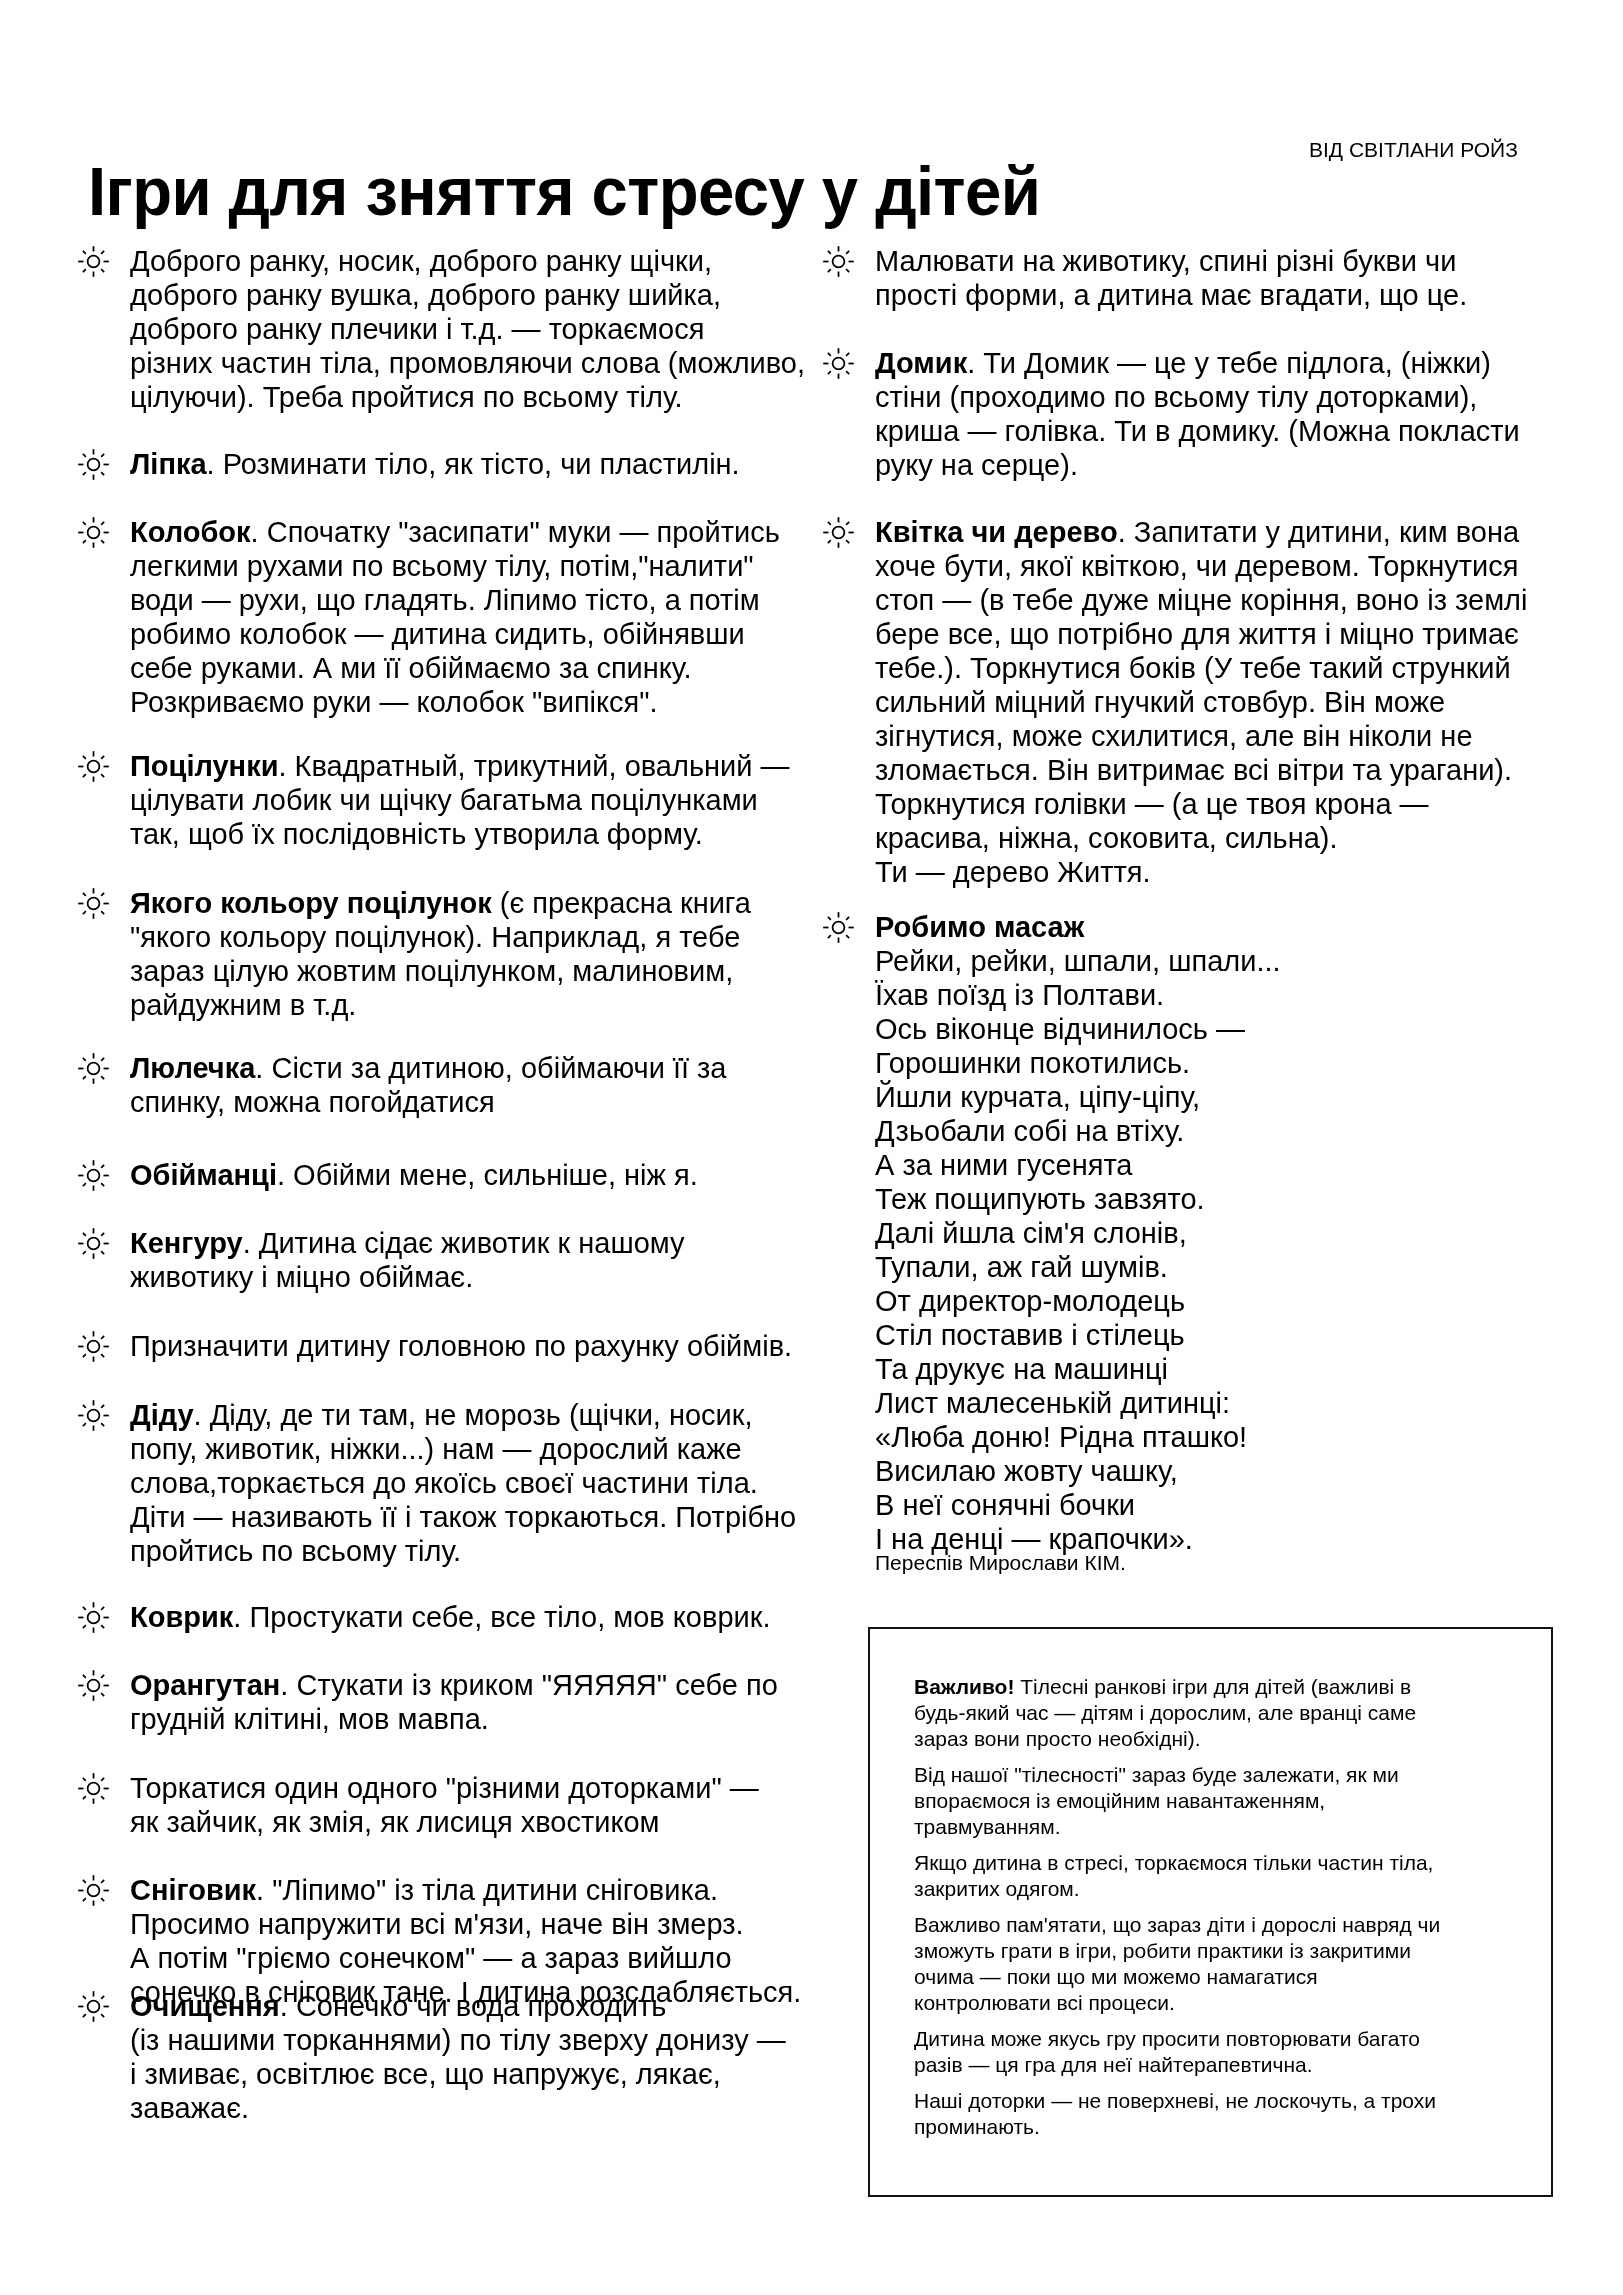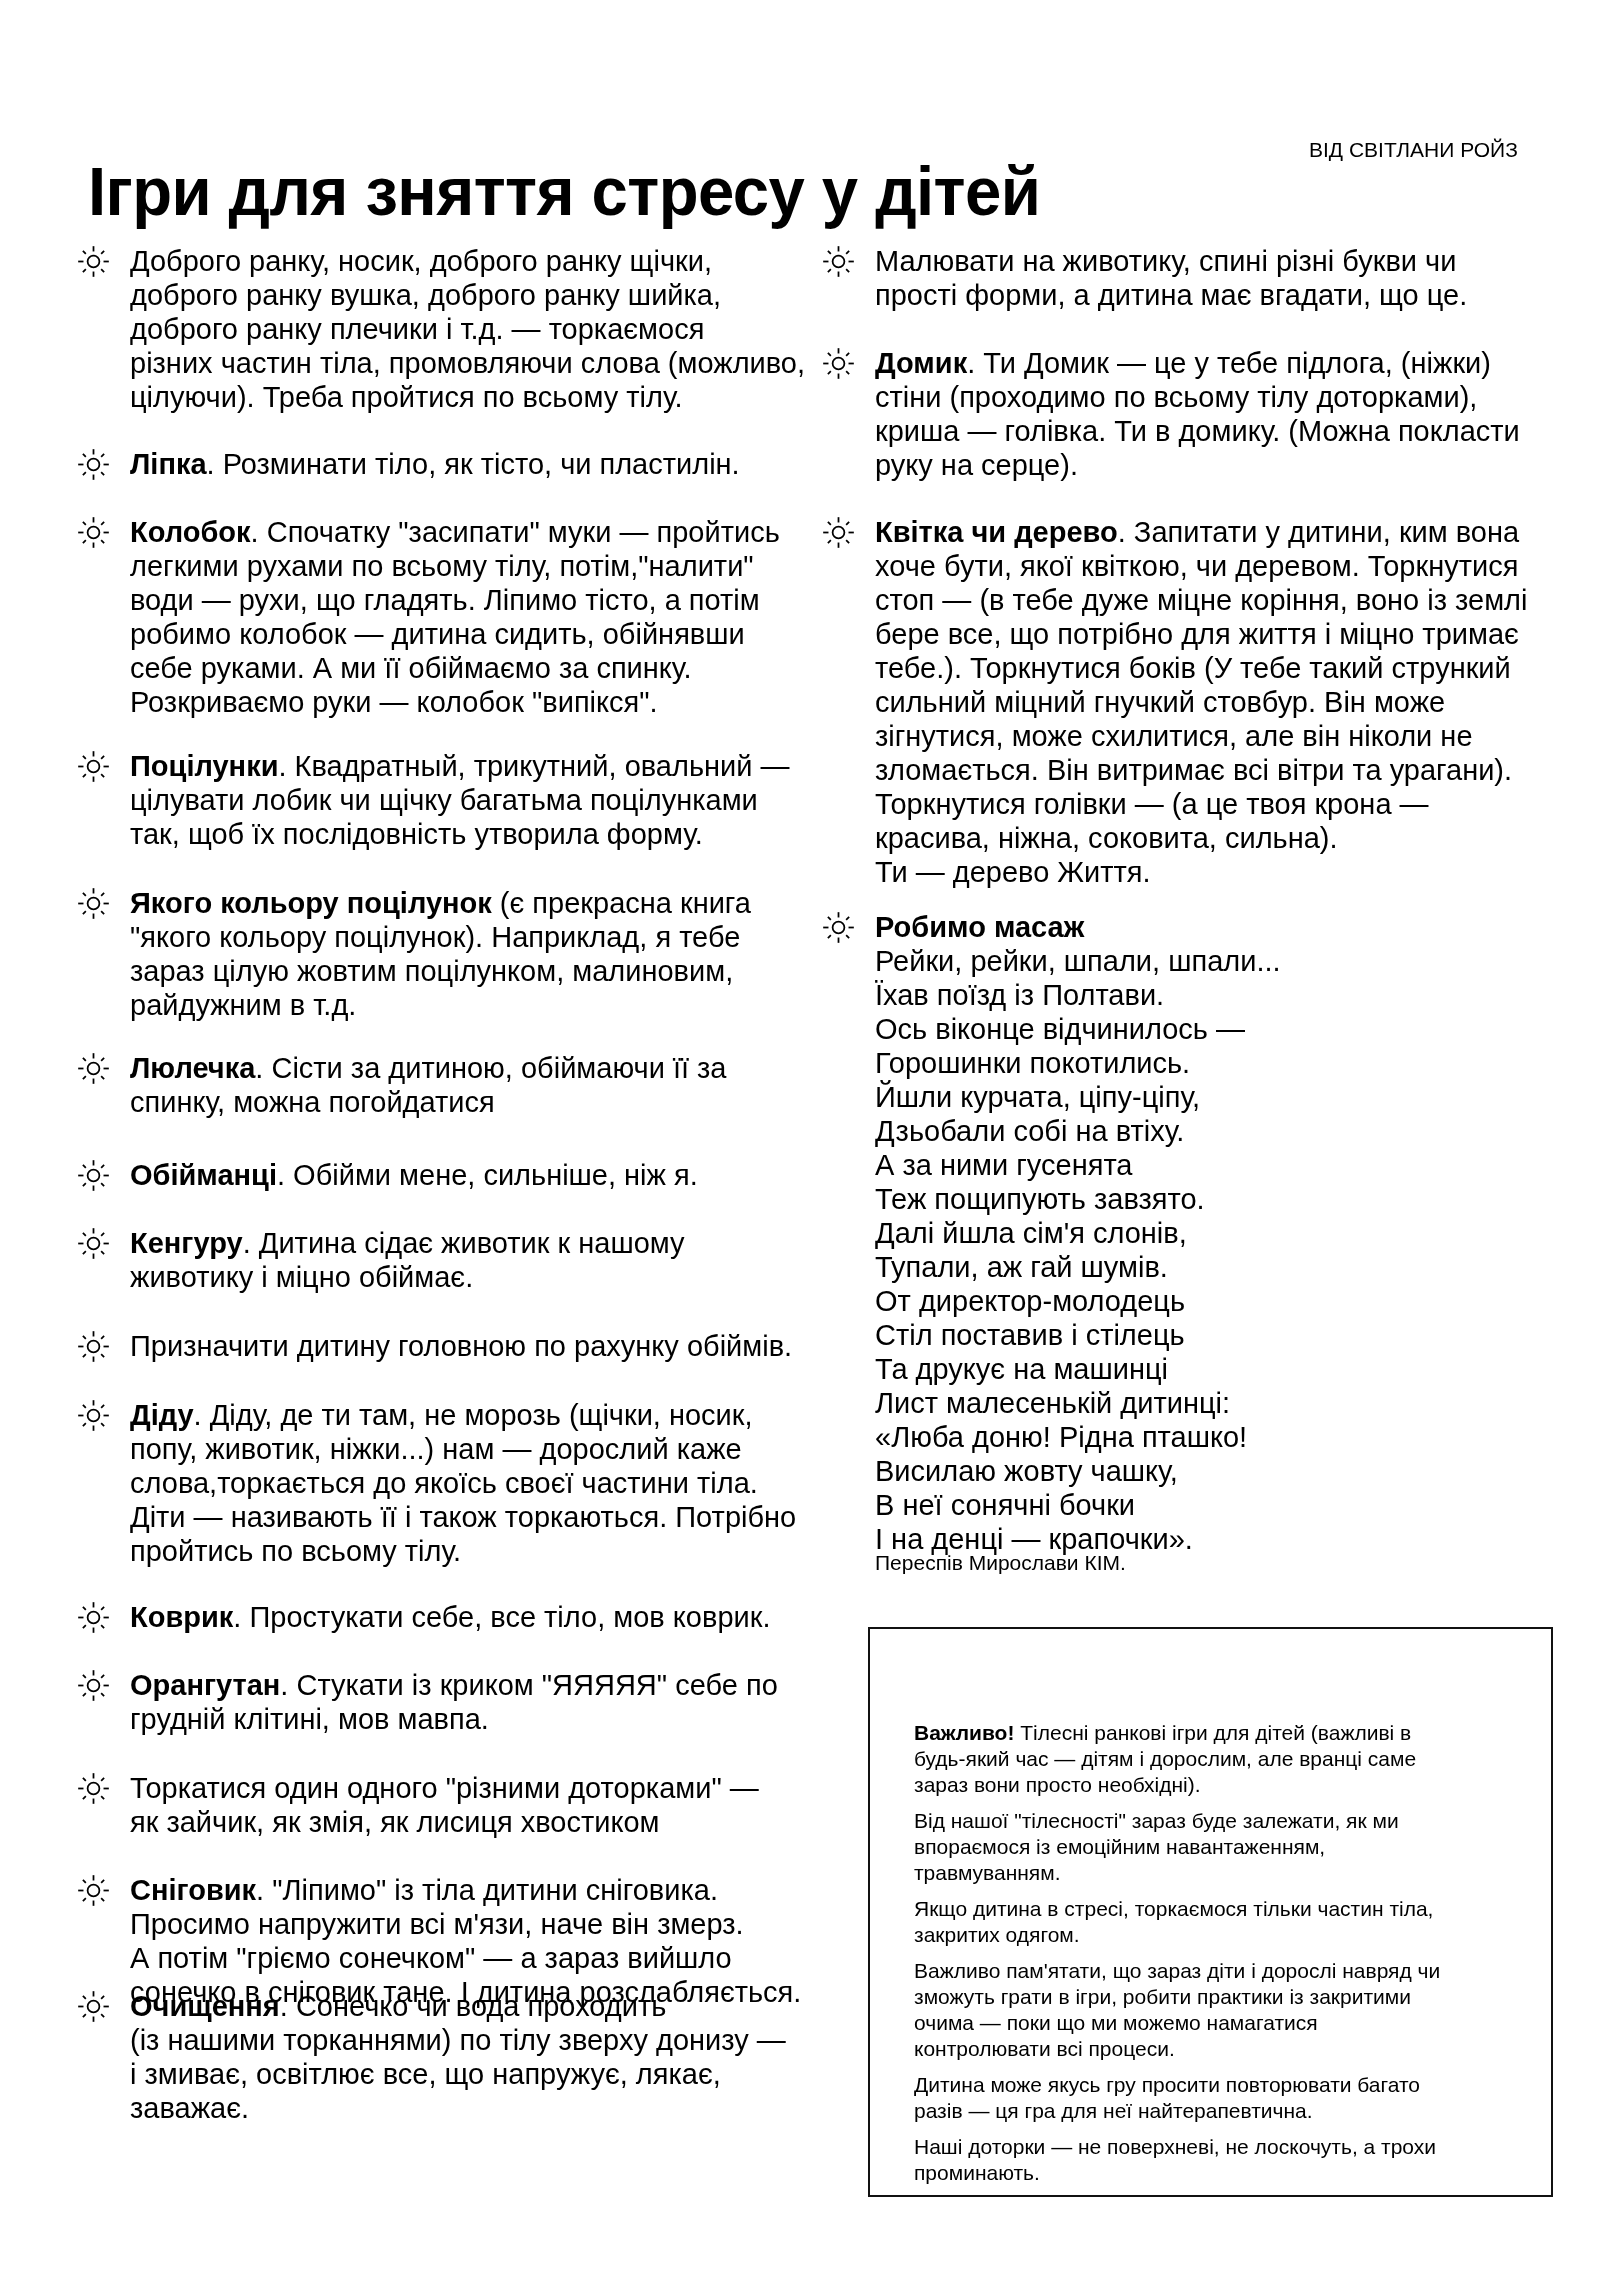--- a/index.html
+++ b/index.html
@@ -10,21 +10,21 @@
   .byline{position:absolute;left:1280px;top:138px;font-size:21px;line-height:23.4px;white-space:nowrap;margin-left:29px;}
   .item{position:absolute;font-size:29px;line-height:34px;}
   .item .sun{position:absolute;left:-53px;top:0.6px;width:33px;height:33px;}
   .item .text{white-space:pre-line;text-align:center;}
   .item b{font-weight:bold;}
   .left .item, .item.l{left:130px;width:692px;}
   .item.r{left:875px;width:686px;}
   .credit{position:absolute;left:875px;top:1550px;font-size:21px;line-height:26px;white-space:nowrap;text-align:center;}
   .note-box{position:absolute;left:868px;top:1627px;width:685px;height:570px;
             border:2.3px solid #111;box-sizing:border-box;}
-  .note-box .inner{position:absolute;left:44px;top:45px;width:598px;margin-top:46px;}
+  .note-box .inner{position:absolute;left:44px;top:45px;width:598px;}
   .note-box p{margin:0 0 10px 0;font-size:21px;line-height:26px;}
   .note-box b{font-weight:bold;}
 </style>
 </head>
 <body>
 
 <svg width="0" height="0" style="position:absolute">
   <defs>
     <symbol id="sun" viewBox="0 0 56 56">
       <circle cx="28" cy="28" r="10" fill="none" stroke="#000" stroke-width="3"></circle>

